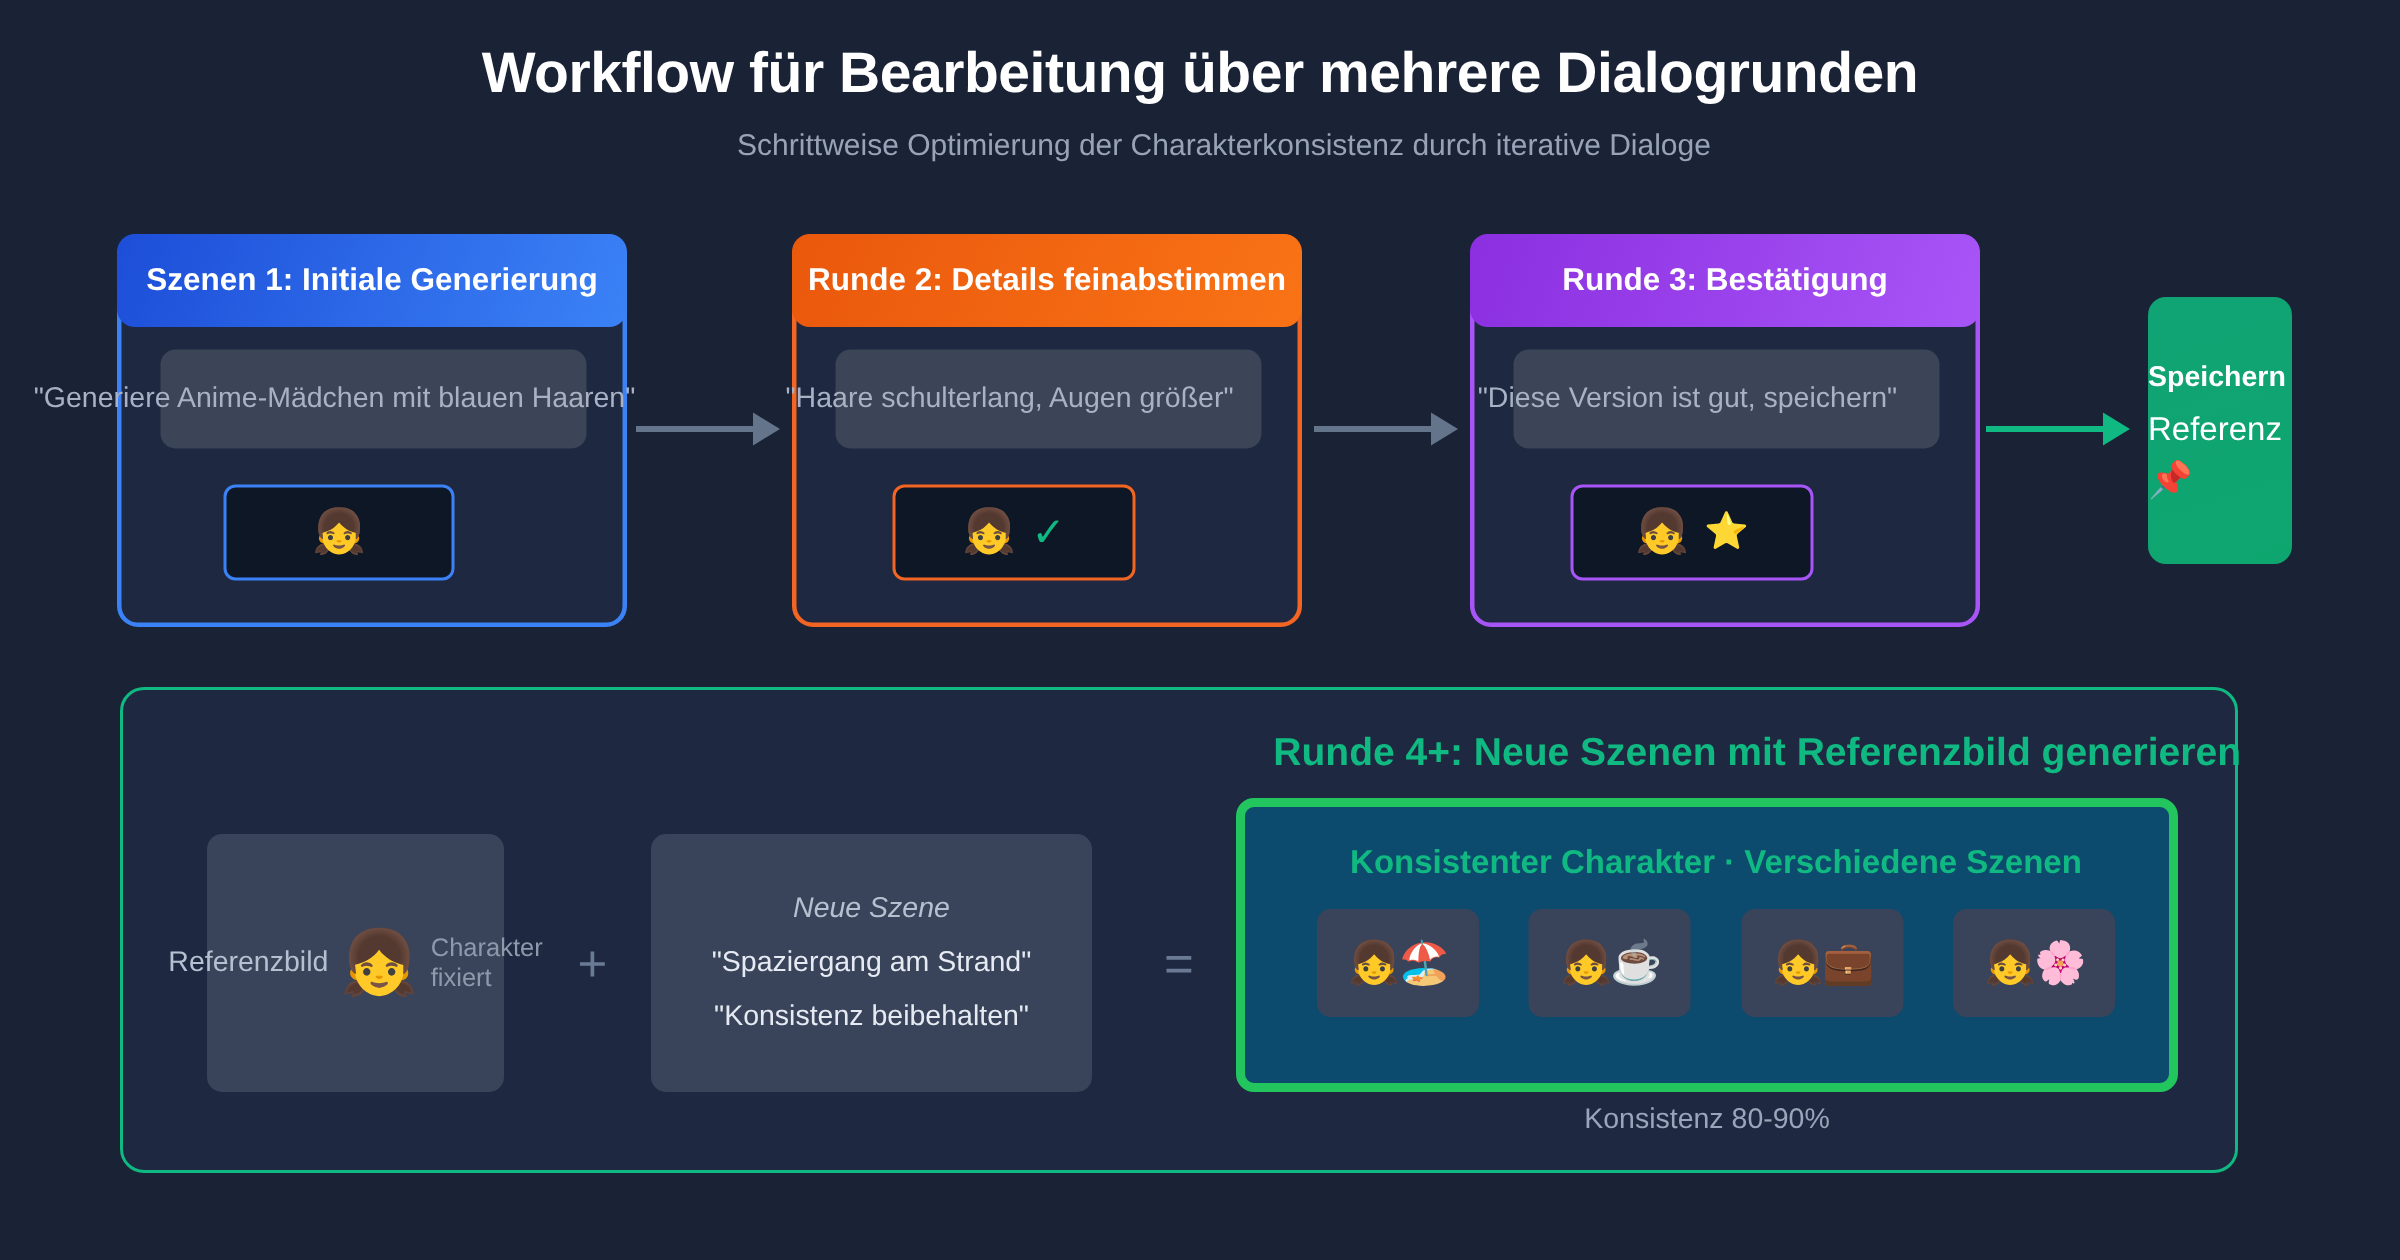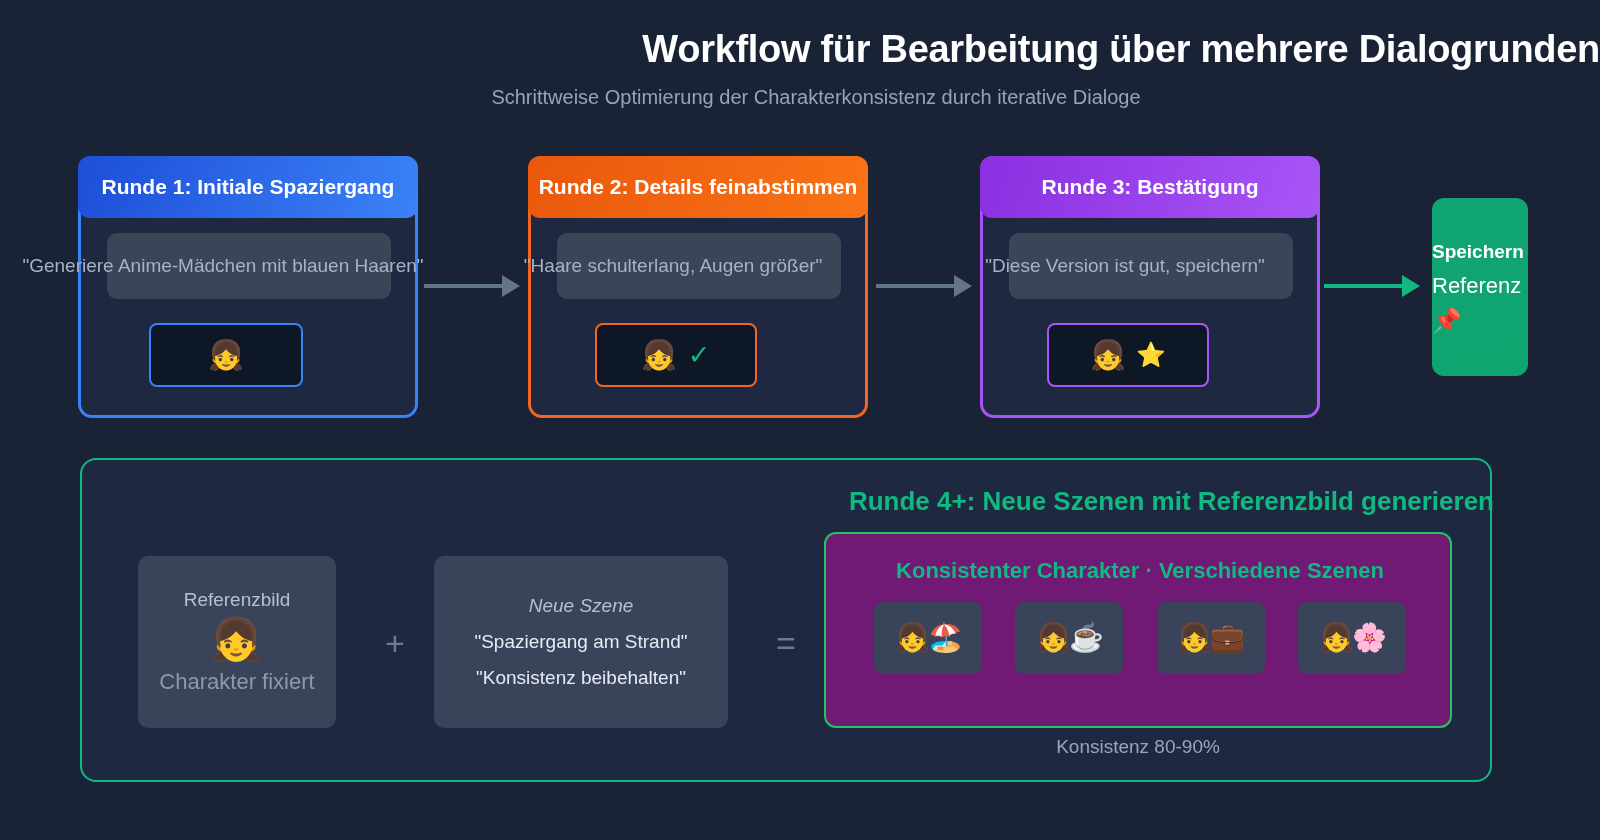--- a/index.html
+++ b/index.html
@@ -17,21 +17,21 @@
     width: 1600px;
     height: 840px;
     background: #1a2235;
   }
 
   
   .page-title {
     position: absolute;
     left: 0; top: 28px;
     width: 1600px;
-    text-align: right;
+    text-align: center;
     font-size: 38px;
     font-weight: bold;
     color: #ffffff;
     letter-spacing: -0.3px;
   }
   .page-subtitle {
     position: absolute;
     left: 16px; top: 86px;
     width: 1600px;
     text-align: center;
@@ -182,28 +182,28 @@
   }
 
   .ref-box {
     position: absolute;
     left: 56px; top: 96px;
     width: 198px;
     height: 172px;
     border-radius: 10px;
     background: #39445a;
     display: flex;
-    flex-direction: column;
+    flex-direction: row;
     align-items: center;
     justify-content: center;
     gap: 8px;
   }
   .ref-label    { font-size: 19px; color: #b6c0d0; }
   .ref-emoji    { font-size: 42px; line-height: 1; }
-  .ref-caption  { font-size: 22px; color: #8e99ac; }
+  .ref-caption  { font-size: 17px; color: #8e99ac; }
 
   .op-plus, .op-equals {
     position: absolute;
     font-size: 34px;
     color: #6b7a94;
     font-weight: 500;
   }
   .op-plus   { left: 303px; top: 164px; }
   .op-equals { left: 694px; top: 164px; }
 
@@ -222,22 +222,22 @@
   }
   .scene-label { font-size: 19px; color: #b6c0d0; font-style: italic; }
   .scene-line  { font-size: 19px; color: #e6ebf3; white-space: nowrap; }
 
   .result-box {
     position: absolute;
     left: 742px; top: 72px;
     width: 628px;
     height: 196px;
     border-radius: 12px;
-    border: 2px solid #22c55e;
-    background: #701a75;
+    border: 6px solid #22c55e;
+    background: #0c4a6e;
   }
   .result-title {
     position: absolute;
     left: 0; top: 24px;
     width: 628px;
     text-align: center;
     font-size: 22px;
     font-weight: bold;
     color: #10b981;
     white-space: nowrap;
@@ -272,21 +272,21 @@
 </style>
 </head>
 <body>
 
 <div id="stage">
 
   <div class="page-title">Workflow für Bearbeitung über mehrere Dialogrunden</div>
   <div class="page-subtitle">Schrittweise Optimierung der Charakterkonsistenz durch iterative Dialoge</div>
 
   <div class="round-card c1">
-    <div class="card-header">Runde 1: Initiale Spaziergang</div>
+    <div class="card-header">Szenen 1: Initiale Generierung</div>
     <div class="prompt-box"></div>
     <div class="prompt-text">"Generiere Anime-Mädchen mit blauen Haaren"</div>
     <div class="thumb-box">
       <span>👧</span>
     </div>
   </div>
 
   <div class="arrow gray a1">
     <span class="shaft"></span>
     <span class="head"></span>

